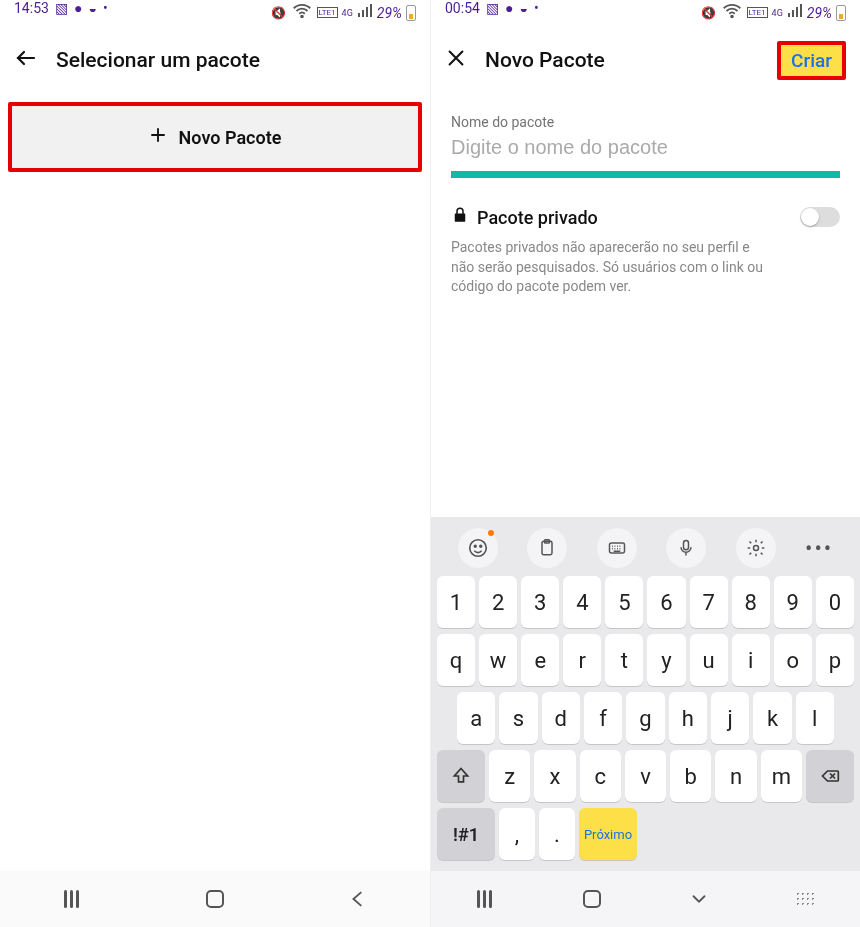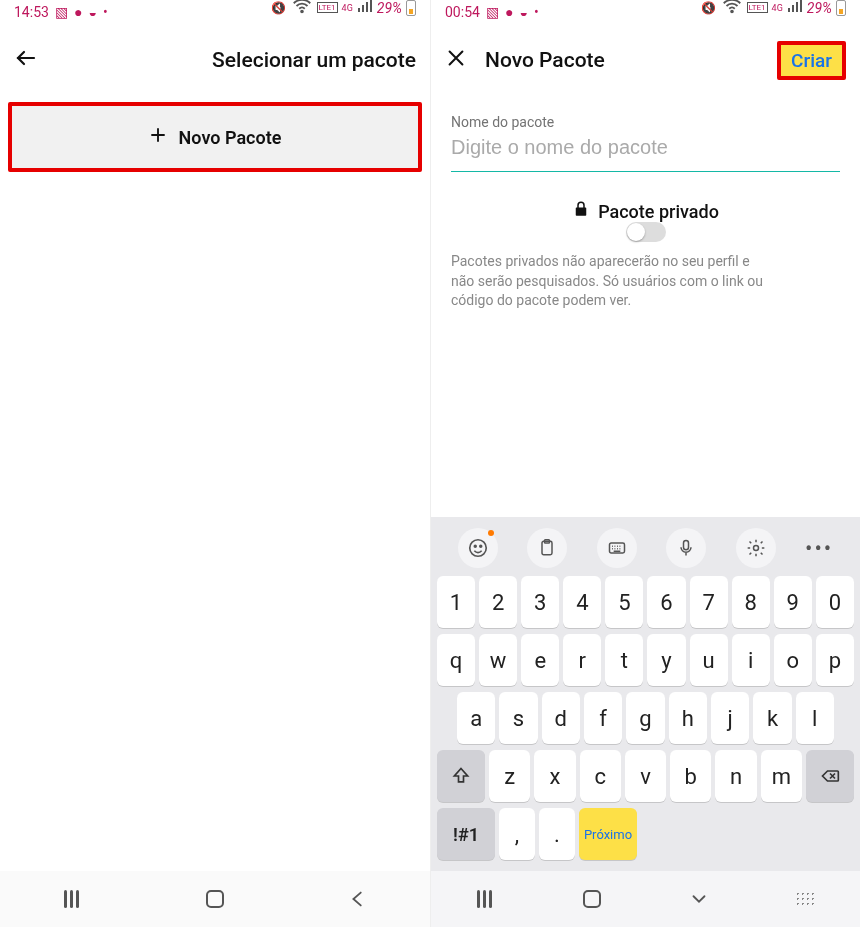--- a/index.html
+++ b/index.html
@@ -18,41 +18,40 @@
     flex-direction: column;
     background: #fff;
     position: relative;
   }
   .phone + .phone { border-left: 1px solid #eee; }
 
   
   .status-bar {
     height: 32px;
     display: flex;
-    align-items: flex-end;
+    align-items: flex-start;
     justify-content: space-between;
-    padding: 12px 14px;
+    padding: 0 14px;
     font-size: 14px;
-    color: #be185d;
+    color: #4c1d95;
   }
   .status-left { display: flex; align-items: center; gap: 6px; }
   .status-right { display: flex; align-items: center; gap: 4px; font-size: 12px; }
   .status-right .pct { font-size: 14px; font-style: italic; }
   .battery-ico { width: 10px; height: 16px; border: 1px solid #999; border-radius: 2px; position: relative; }
   .battery-ico::after { content:""; position:absolute; left:2px; right:2px; bottom:1px; height:30%; background:#f5a623; }
   .sig { display:inline-block; }
 
   
   .app-header {
     height: 56px;
     display: flex;
     align-items: center;
     padding: 0 14px;
     gap: 18px;
-    justify-content: space-between;
   }
   .app-header .title {
     font-size: 21px;
     font-weight: 500;
     color: #111;
   }
   .app-header .spacer { flex: 1; }
   .criar-btn {
     color: #1a73e8;
     font-size: 19px;
@@ -77,34 +76,33 @@
     font-weight: 600;
     color: #111;
   }
 
   
   .form-area { padding: 26px 20px 0 20px; }
   .field-label { font-size: 14px; color: #737373; }
   .text-input {
     width: 100%;
     border: none;
-    border-bottom: 1px solid #14b8a6;
+    border-bottom: 7px solid #14b8a6;
     padding: 6px 0 12px 0;
     font-size: 20px;
     color: #333;
     outline: none;
   }
   .text-input::placeholder { color: #aaa; }
 
   .private-row {
     display: flex;
     align-items: center;
     justify-content: space-between;
     margin-top: 28px;
-    flex-direction: column;
   }
   .private-row .lbl {
     display: flex; align-items: center; gap: 8px;
     font-size: 18px; font-weight: 500; color: #111;
   }
   .toggle {
     width: 40px; height: 20px; background: #ddd; border-radius: 20px; position: relative;
   }
   .toggle .knob {
     width: 18px; height: 18px; border-radius: 50%; background: #fff;

